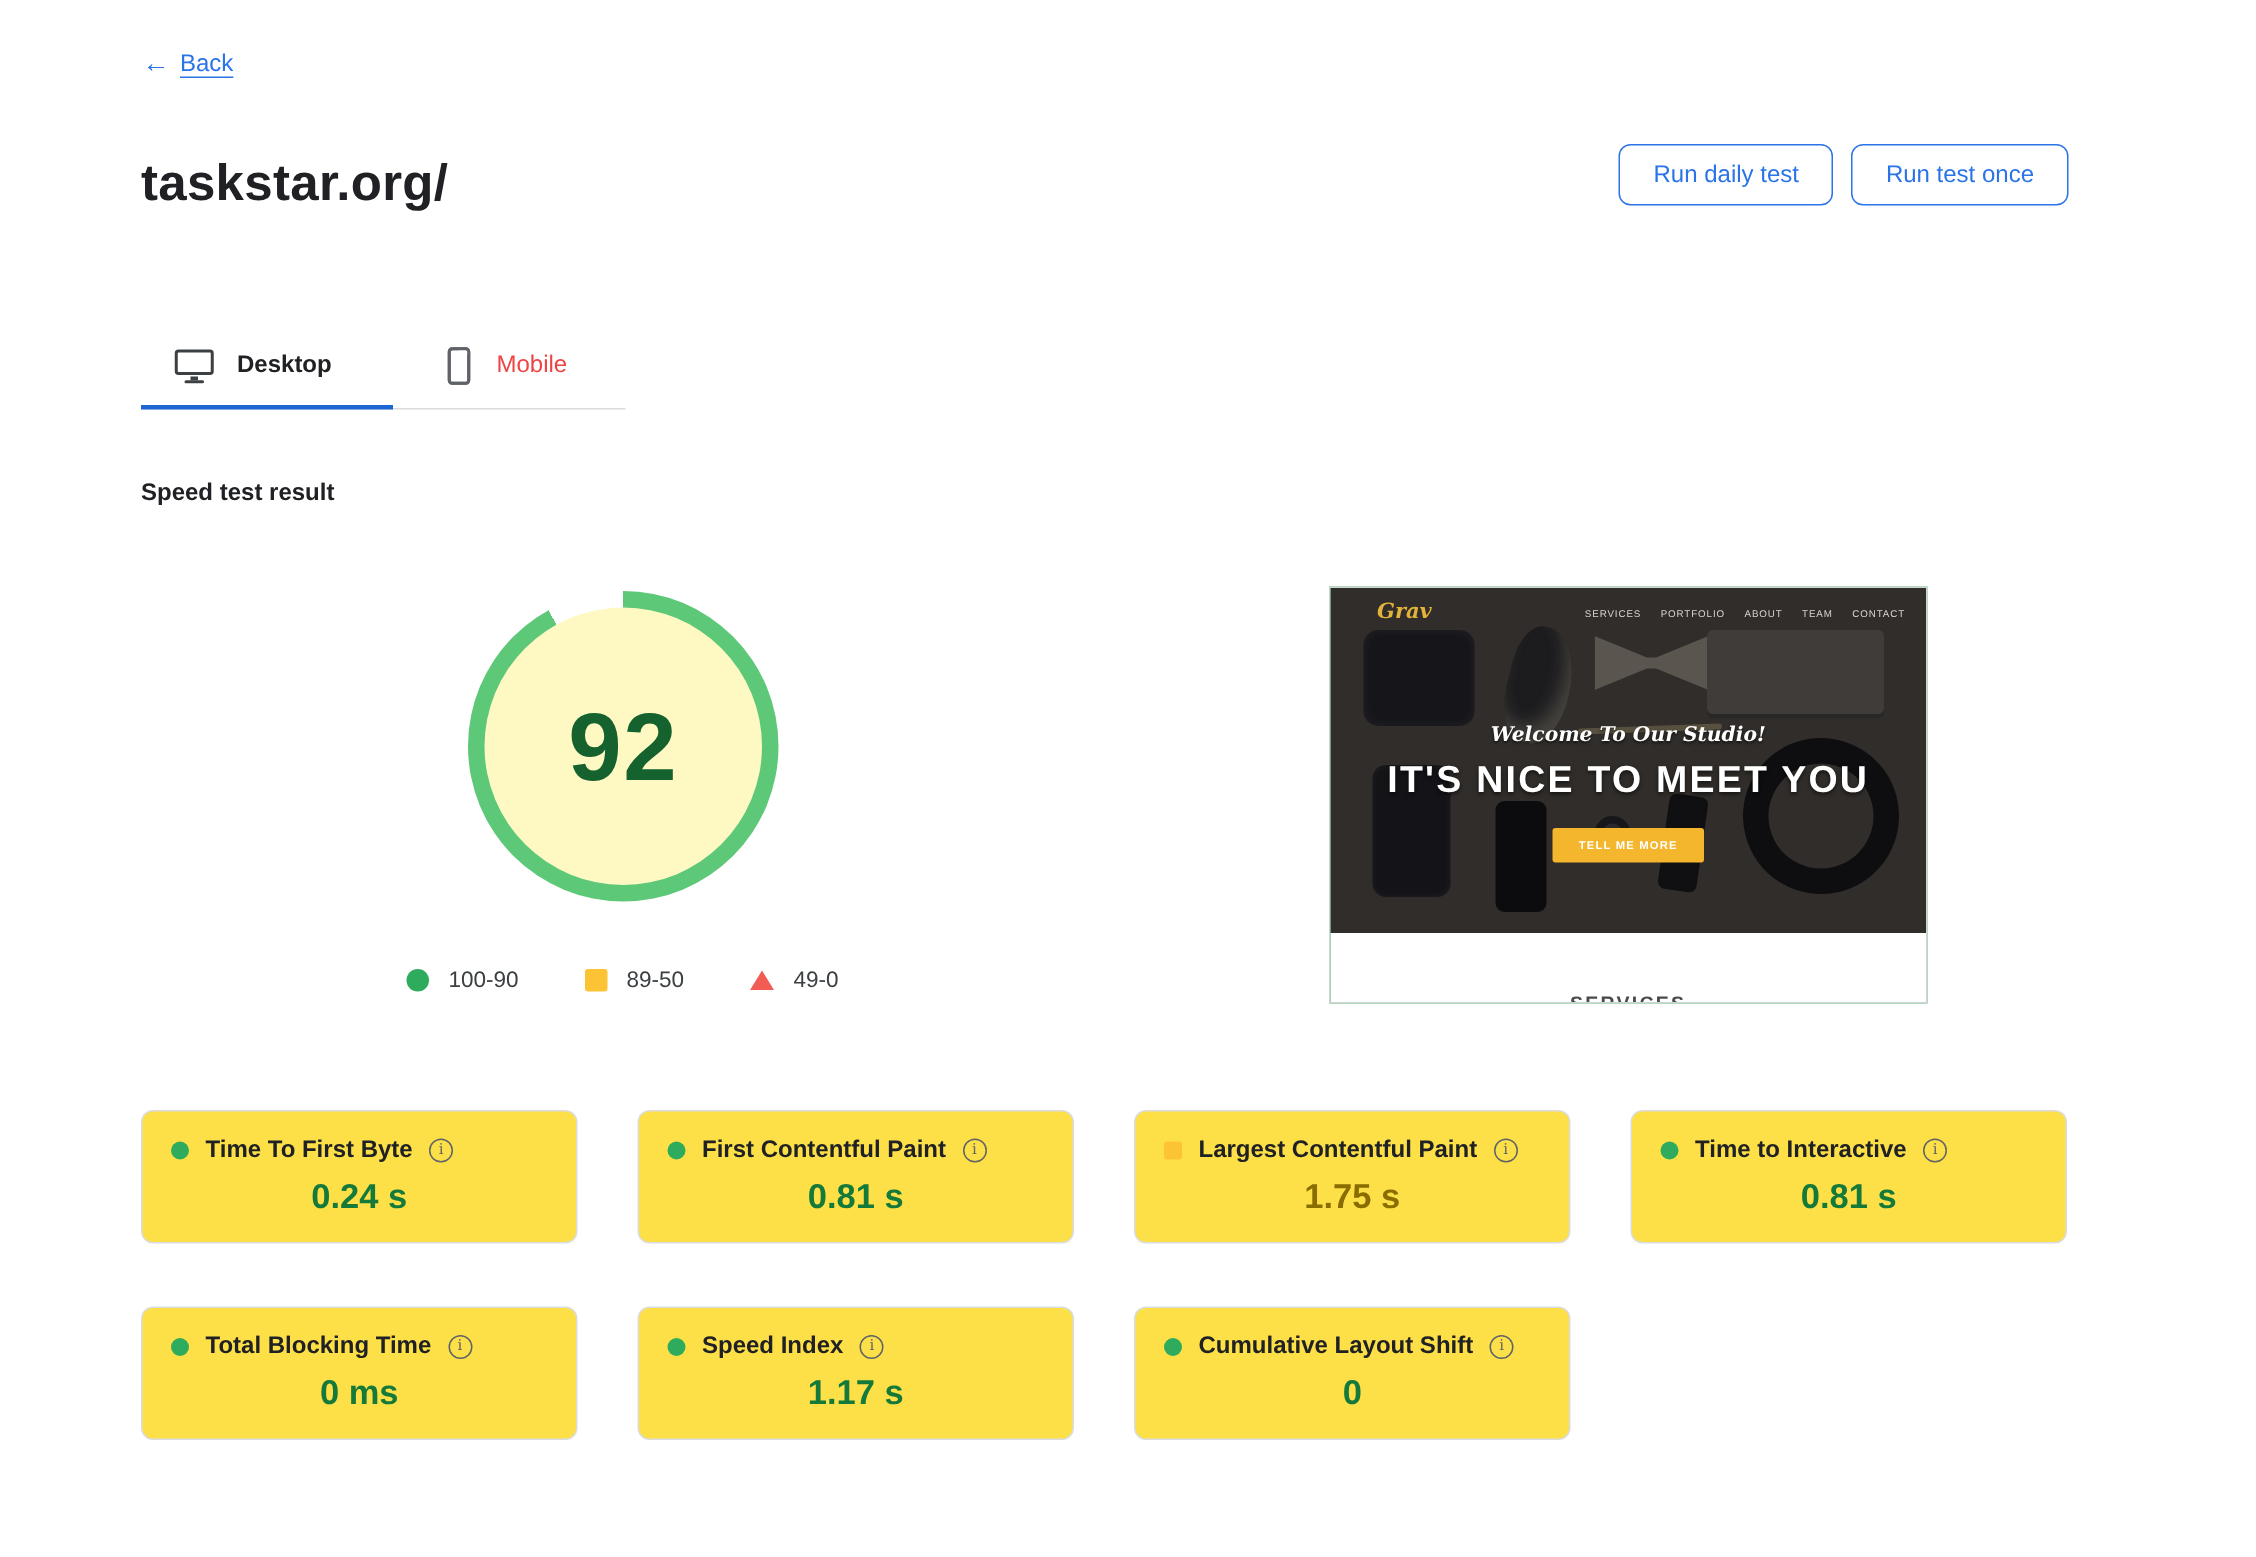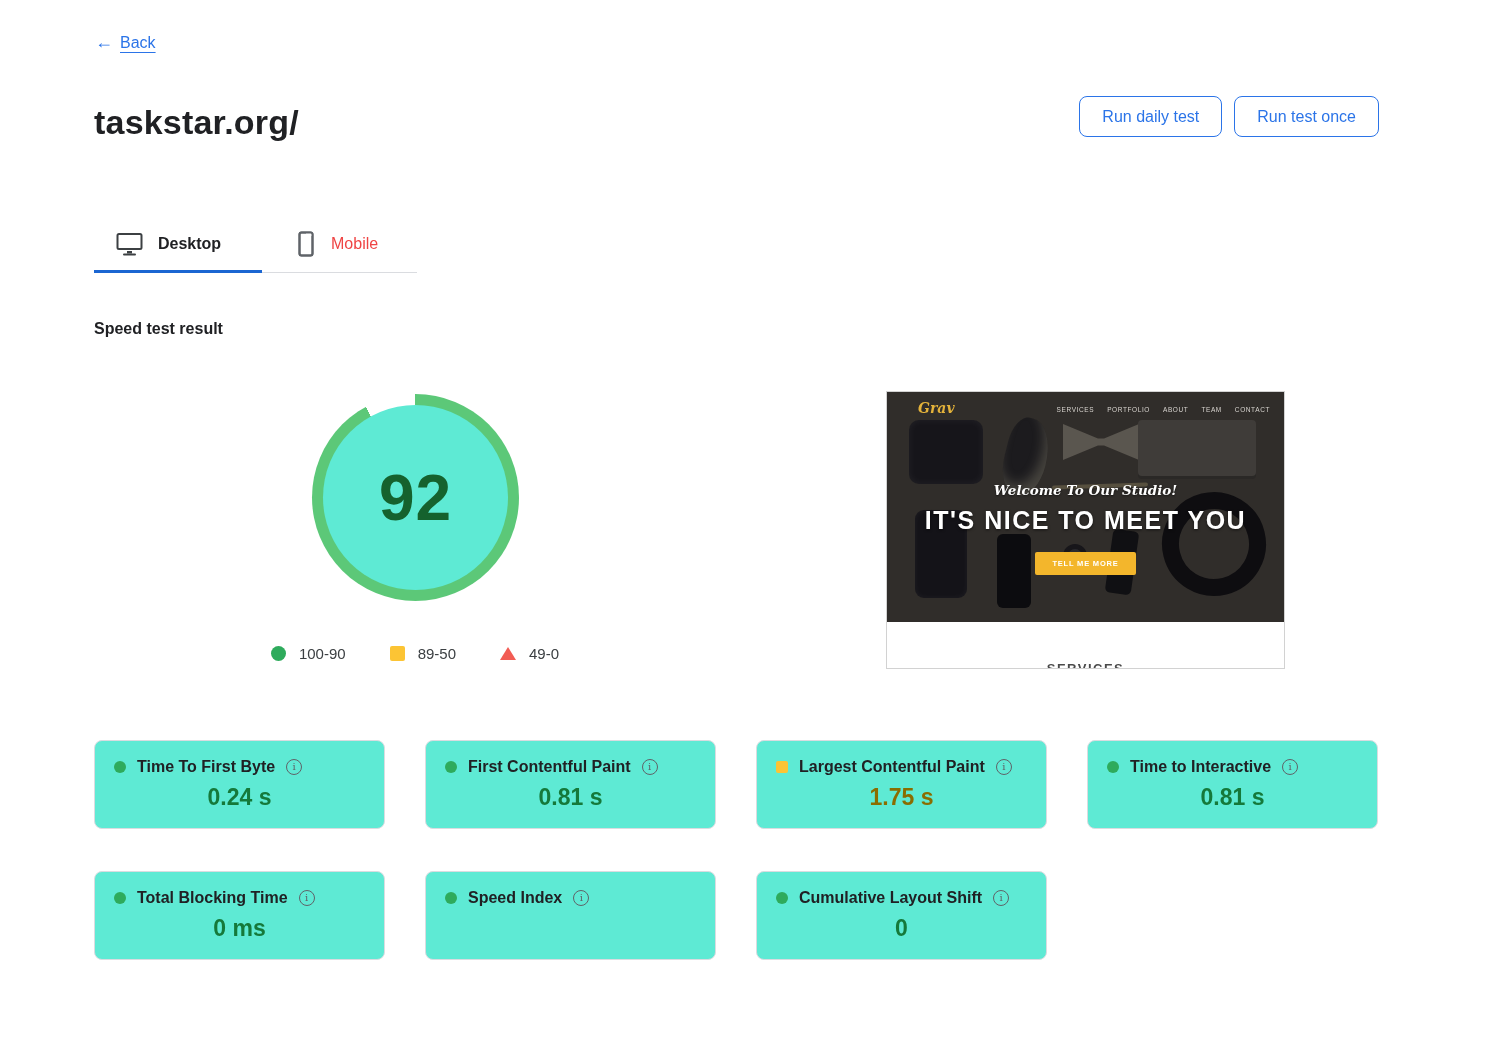--- a/index.html
+++ b/index.html
@@ -88,21 +88,21 @@
     text-shadow:0 1px 3px rgba(0,0,0,.6); }
   .hero-cta { display:inline-block; margin-top:17px; background:#f3b62c; color:#fff; font-size:7.5px; font-weight:700;
     letter-spacing:.8px; padding:7px 17px; border-radius:2px; }
   .preview-bottom { position:relative; width:100%; height:46px; background:#fff; overflow:hidden; }
   .peek-heading { position:absolute; left:0; right:0; bottom:-8px; text-align:center; color:#4a4a4a;
     font-size:13px; font-weight:700; letter-spacing:1.5px; }
 
   
   .cards-grid { position:absolute; left:94px; top:740px; display:grid;
     grid-template-columns:repeat(4, 291px); grid-auto-rows:89px; column-gap:40px; row-gap:42px; }
-  .metric-card { background:#5eead4; border:1px solid #dadce0; border-radius:8px; padding:17px 19px 17px 19px; }
+  .metric-card { background:#fde047; border:1px solid #dadce0; border-radius:8px; padding:17px 19px 17px 19px; }
   .metric-head { display:flex; align-items:center; gap:11px; }
   .indicator { width:12px; height:12px; flex:0 0 auto; }
   .indicator.green { border-radius:50%; background:#2eab5c; }
   .indicator.yellow { border-radius:2px; background:#fcc434; }
   .metric-label { font-size:16px; font-weight:700; color:#202124; }
   .info-icon { width:16px; height:16px; border:1px solid #5f6368; border-radius:50%; color:#5f6368;
     display:inline-flex; align-items:center; justify-content:center; font-size:10px; line-height:1;
     font-family:"DejaVu Serif", serif; flex:0 0 auto; }
   .metric-value { margin-top:8px; text-align:center; font-size:23px; font-weight:700; }
   .metric-value.green { color:#15793a; }
@@ -152,21 +152,21 @@
     <div class="tabs-underline">
       <div class="base"></div>
       <div class="active-bar"></div>
     </div>
   </div>
 
   <h2 class="section-heading">Speed test result</h2>
 
   <div class="score-wrap">
     <div class="score-ring" style="background: conic-gradient(rgb(92, 200, 120) 0deg, rgb(92, 200, 120) 331.2deg, transparent 331.2deg, transparent 360deg);"></div>
-    <div class="score-inner" style="background: #5eead4;">
+    <div class="score-inner" style="background: #fef9c3;">
       <span class="score-number" style="color: rgb(21, 98, 46);">92</span>
     </div>
   </div>
 
   <div class="legend">
     <div class="legend-item">
       <span class="marker-circle"></span>
       <span>100-90</span>
     </div>
     <div class="legend-item">
@@ -250,20 +250,21 @@
         <span class="info-icon">i</span>
       </div>
       <div class="metric-value green">0 ms</div>
     </div>
     <div class="metric-card">
       <div class="metric-head">
         <span class="indicator green"></span>
         <span class="metric-label">Speed Index</span>
         <span class="info-icon">i</span>
       </div>
+      <div class="metric-value green">1.17 s</div>
     </div>
     <div class="metric-card">
       <div class="metric-head">
         <span class="indicator green"></span>
         <span class="metric-label">Cumulative Layout Shift</span>
         <span class="info-icon">i</span>
       </div>
       <div class="metric-value green">0</div>
     </div>
   </div>

